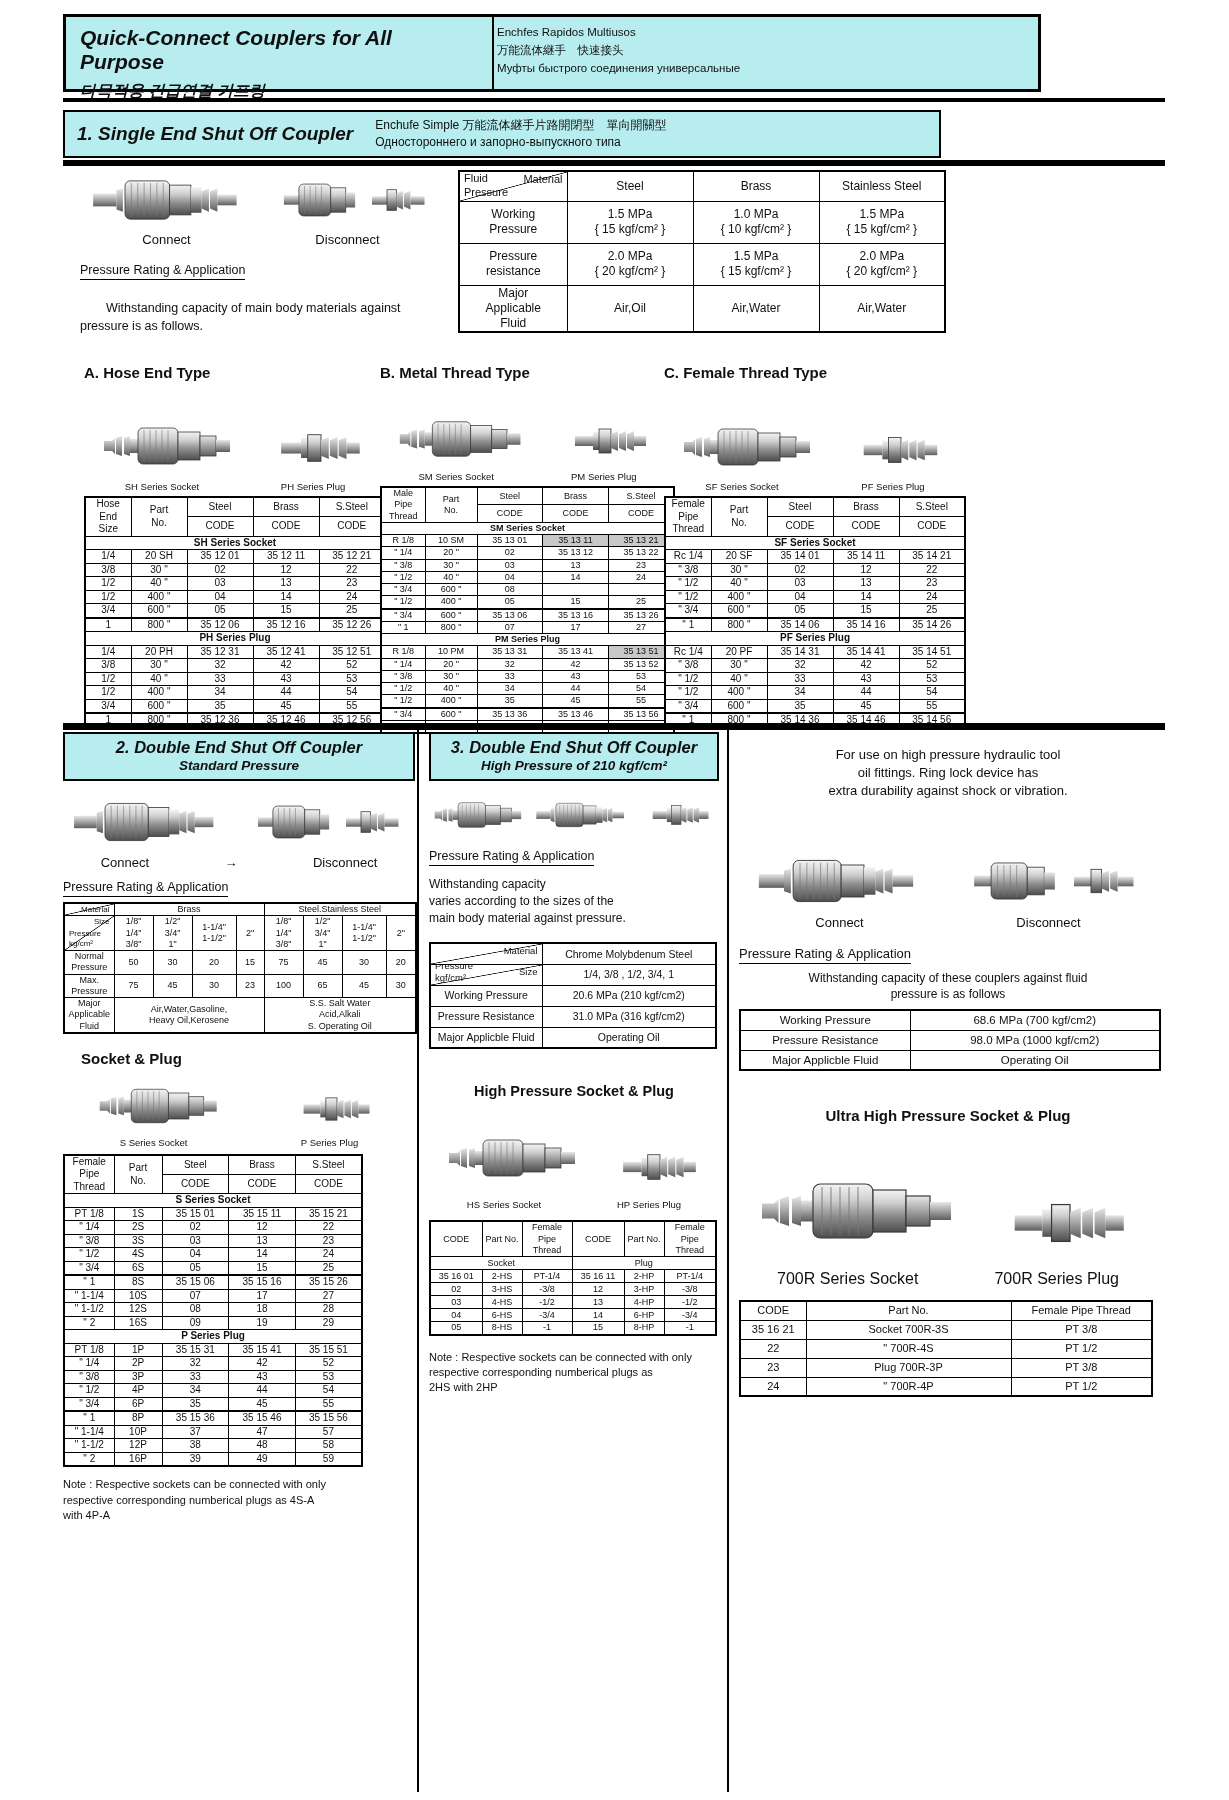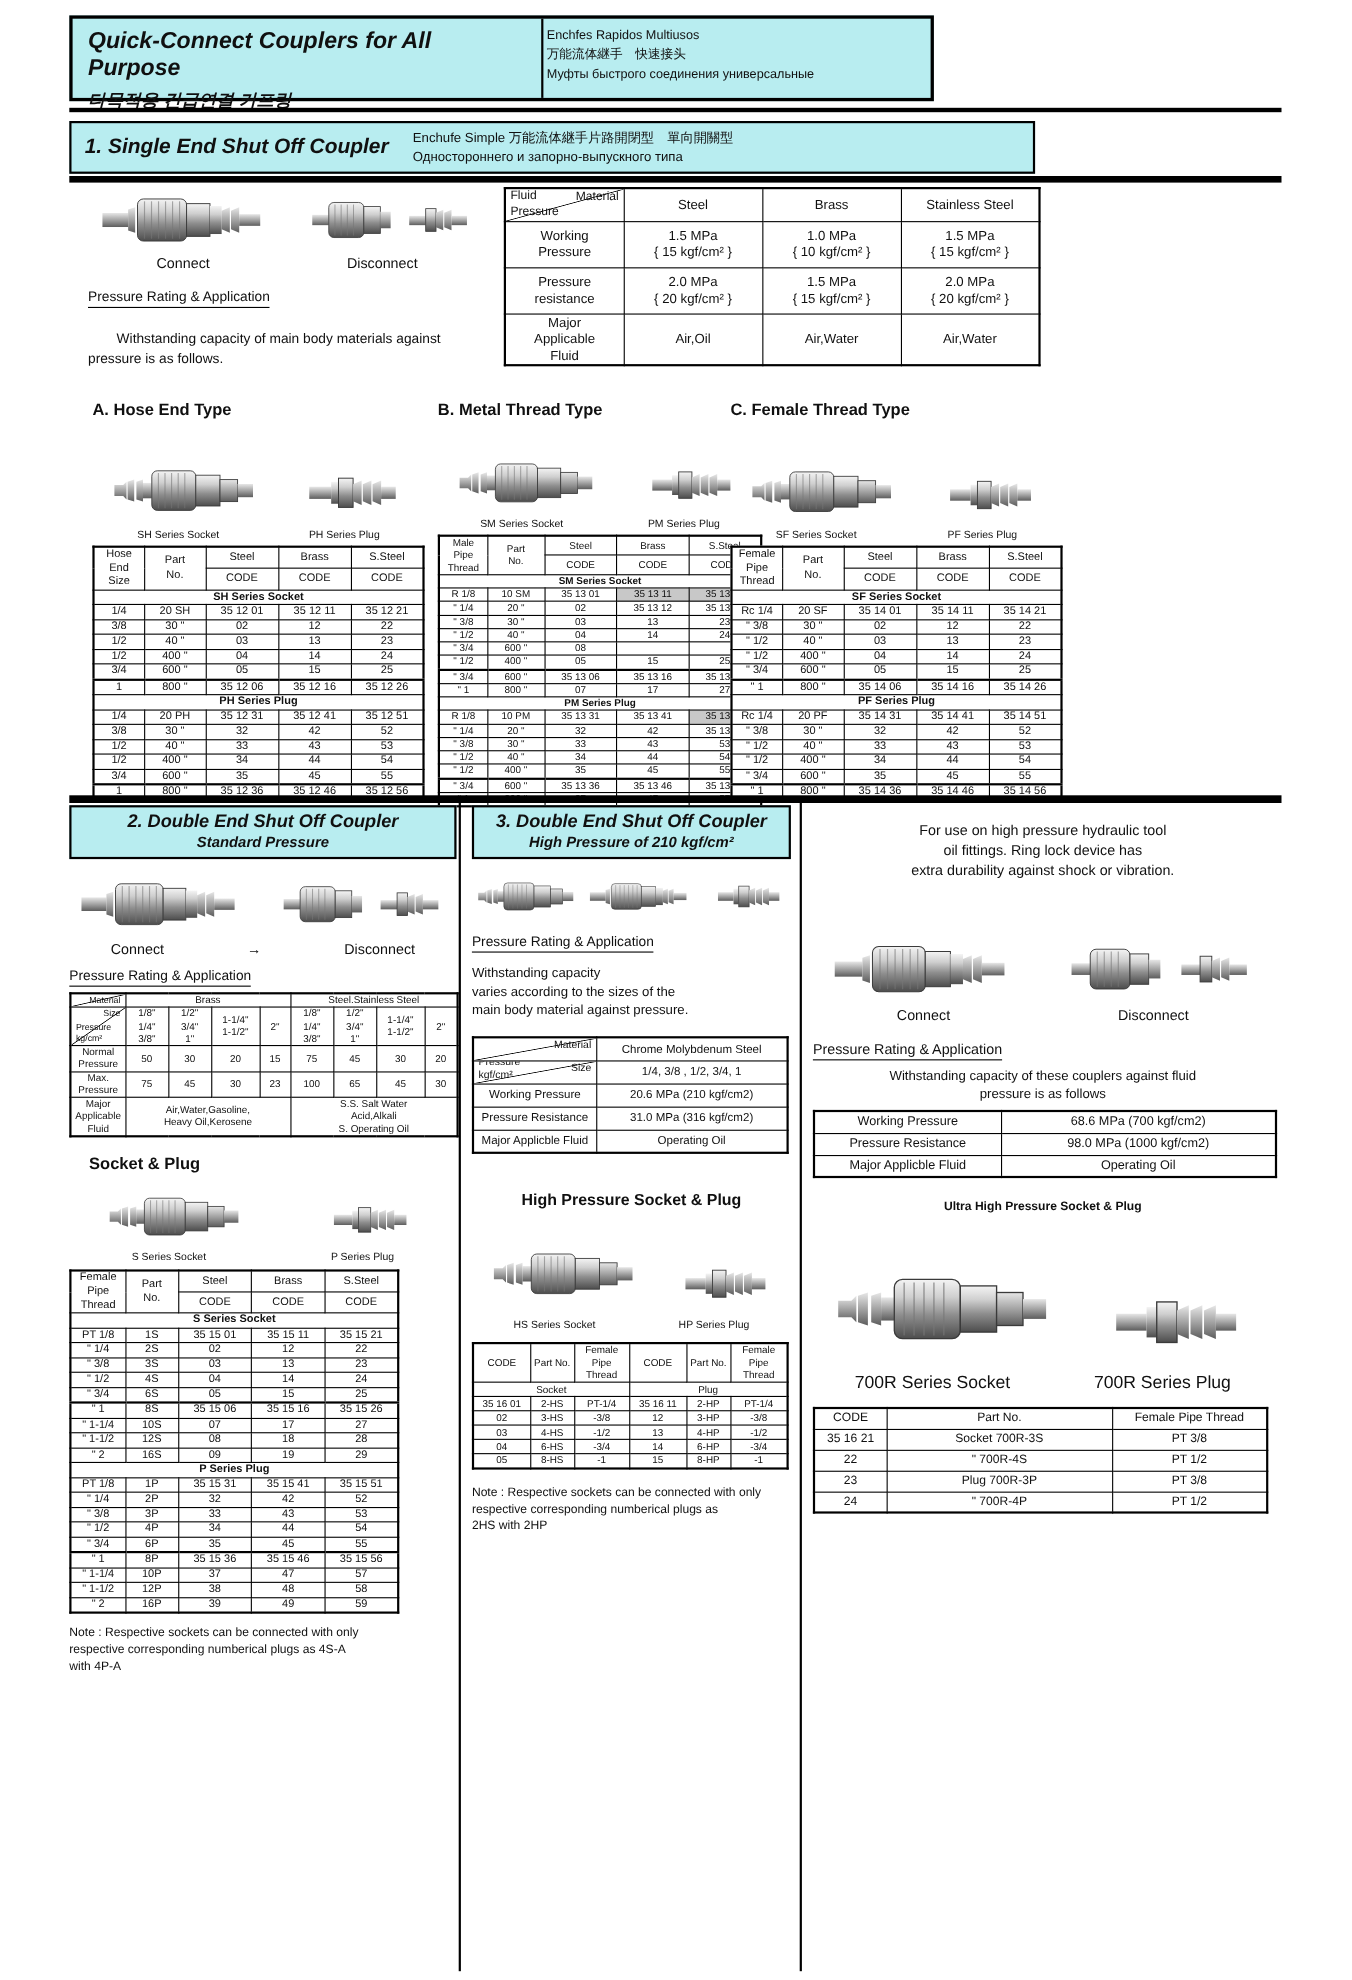--- a/index.html
+++ b/index.html
@@ -7,21 +7,21 @@
   .page{position:relative;width:1229px;height:1800px;background:#fff;color:#101010;
         font-family:"Liberation Sans","DejaVu Sans",sans-serif;overflow:hidden;}
   .rule{position:absolute;background:#000;}
   .rule1{left:63px;top:98px;width:1102px;height:4px;}
   .rule2{left:63px;top:160px;width:1102px;height:6px;}
   .rule3{left:63px;top:723px;width:1102px;height:7px;}
   .vline{position:absolute;background:#000;width:2px;top:730px;height:1062px;}
   .v1{left:417px;} .v2{left:727px;}
 
   
-  .hdr-box{position:absolute;left:63px;top:14px;width:786px;height:78px;background:var(--band,#b8edf0);
+  .hdr-box{position:absolute;left:63px;top:14px;width:978px;height:78px;background:var(--band,#b8edf0);
            border:3px solid #000;display:flex;align-items:stretch;}
   .hdr-left{width:428px;padding:9px 14px;border-right:2px solid #000;}
   .hdr-title{font-size:21px;font-weight:bold;font-style:italic;}
   .hdr-ko{font-size:16px;font-weight:bold;font-style:italic;margin-top:7px;}
   .hdr-right{flex:1;padding:7px 3px;font-size:11.5px;line-height:1.55;}
 
   
   .s1-bar{position:absolute;left:63px;top:110px;width:878px;height:48px;background:var(--band,#b8edf0);
           border:2.5px solid #000;display:flex;align-items:center;gap:22px;padding:4px 12px;}
   .s1-title{font-size:19px;font-weight:bold;font-style:italic;white-space:nowrap;}
@@ -54,21 +54,21 @@
   .s1-left .para{margin-top:20px;text-indent:26px;}
 
   
   .mat-tbl{position:absolute;left:458px;top:170px;width:486px;font-size:12px;}
   .mat-tbl td{height:42px;}
   .mat-tbl tr:first-child td{height:30px;}
   .mat-tbl .diag .d-tr,.mat-tbl .diag .d-bl{font-size:11px;}
 
   
   .subcol{position:absolute;width:302px;top:364px;}
-  .colA{left:84px;} .colB{left:398px;width:295px;} .colC{left:664px;}
+  .colA{left:84px;} .colB{left:380px;width:295px;} .colC{left:664px;}
   .subcol .bh{margin-bottom:4px;}
   .photos{display:flex;align-items:flex-end;justify-content:space-around;height:94px;}
   .colB .photos{height:84px;}
   .plabels{display:flex;justify-content:space-around;font-size:9.5px;margin:2px 0 4px;}
   table.parts{width:100%;font-size:10px;}
   table.parts td{height:13px;}
   table.t-b{font-size:9px;}
   table.t-b td{height:10px;}
 
   
@@ -101,21 +101,21 @@
   .t-hp td{height:13px;}
   .sec3 .note{margin-top:14px;text-align:left;}
 
   .sec4 .para{margin-top:14px;text-align:center;font-size:13px;}
   .sec4 .imgrow{margin-top:48px;}
   .sec4 .imglabels{font-size:13px;}
   .sec4 .underl{margin-top:16px;font-size:13px;}
   .sec4 .pnote{margin-top:6px;font-size:12px;}
   .t-press4{width:420px;font-size:11.5px;margin-top:6px;}
   .t-press4 td{height:20px;}
-  .uhp-head{margin:20px 0 10px;text-align:center;font-size:11px;}
+  .uhp-head{margin:36px 0 10px;text-align:center;font-size:15px;}
   .sec4 .photos{height:132px;}
   .sec4 .plabels{font-size:16px;margin-top:4px;}
   .t-700{width:412px;font-size:11px;margin-top:12px;}
   .t-700 td{height:19px;}
 </style>
 </head>
 <body>
 
 <div class="page">
 

